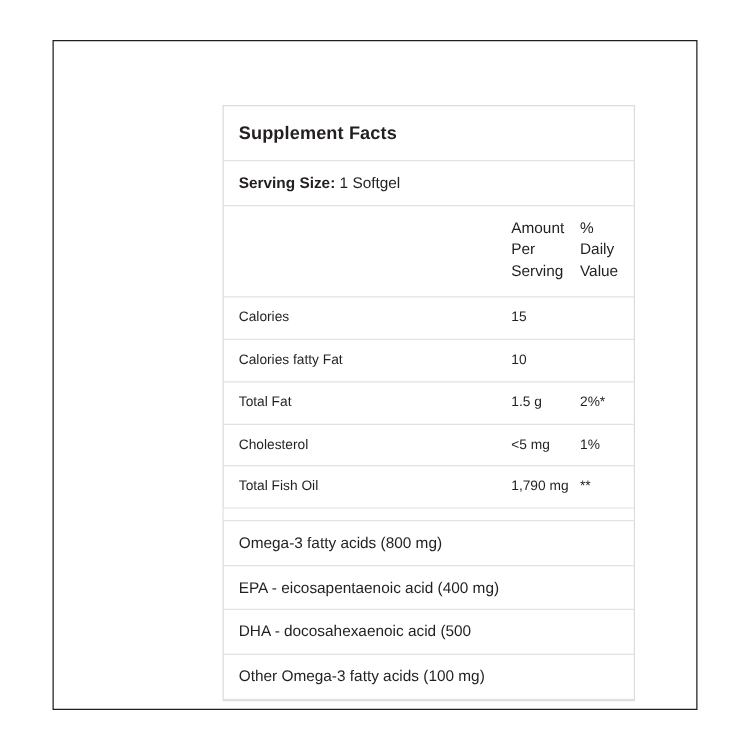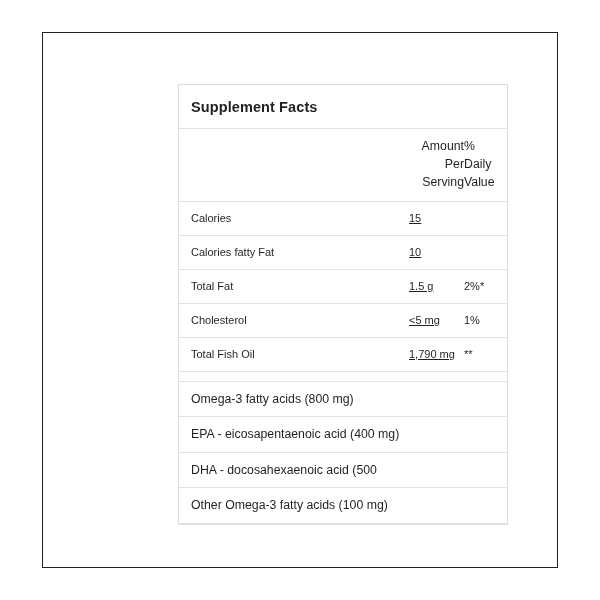--- a/index.html
+++ b/index.html
@@ -77,21 +77,20 @@
   }
 
   .head-col {
     font-size: 12.3px;
     color: #231f20;
     line-height: 1.45;
   }
 
   .head-col.amount {
     flex: 0 0 55px;
-    text-align: right;
   }
 
   .head-col.dv {
     flex: 1 1 auto;
   }
 
   
   .nut-row {
     display: flex;
     border-bottom: 1px solid #e2e2e2;
@@ -101,21 +100,20 @@
     color: #231f20;
     line-height: 1.35;
   }
 
   .nut-name {
     flex: 0 0 218px;
   }
 
   .nut-amount {
     flex: 0 0 55px;
-    text-decoration: underline;
   }
 
   .nut-dv {
     flex: 1 1 auto;
   }
 
   
   .gap-row {
     height: 9px;
     border-bottom: 1px solid #e2e2e2;
@@ -126,20 +124,23 @@
 <body>
 
 <div id="page">
 
   <div class="outer-frame">
 
     <div class="panel">
 
       <div class="panel-title">Supplement Facts</div>
 
+      <div class="row">
+        <b>Serving Size:</b><span> 1 Softgel</span>
+      </div>
 
 
       <div class="head-row">
         <div class="head-spacer"></div>
         <div class="head-col amount">Amount Per Serving</div>
         <div class="head-col dv">% Daily Value</div>
       </div>
 
       <div class="nut-row">
         <div class="nut-name">Calories</div>

